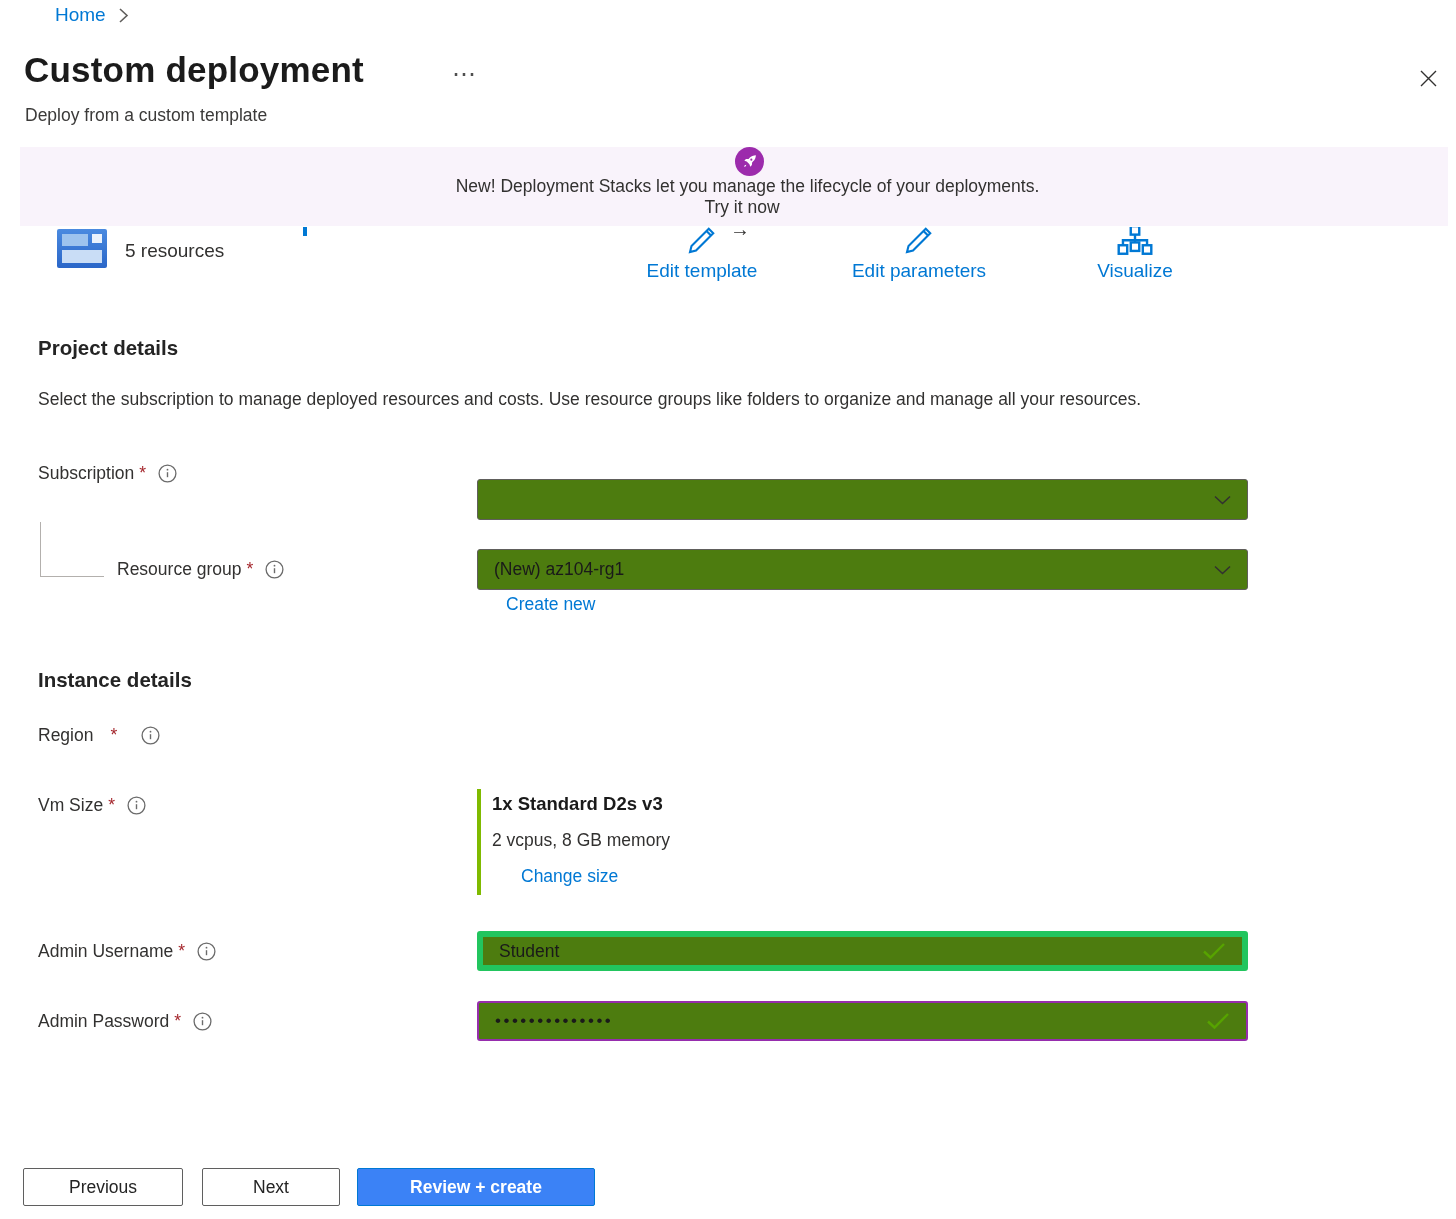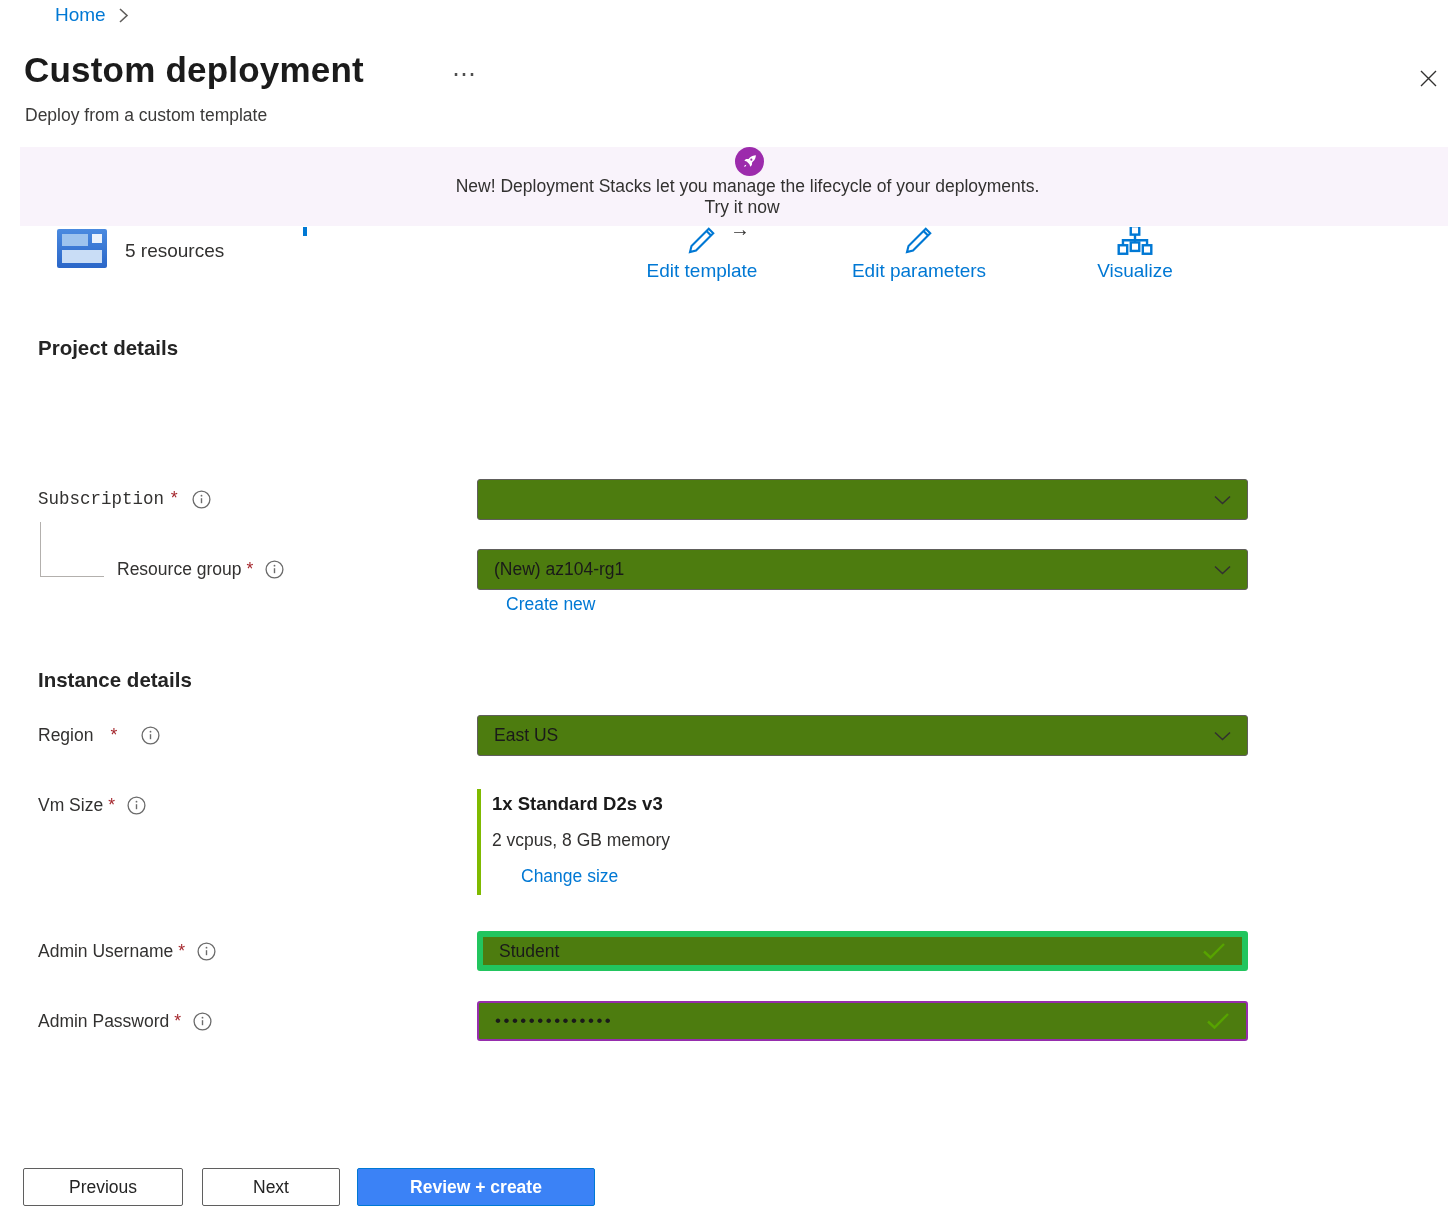--- a/index.html
+++ b/index.html
@@ -141,22 +141,23 @@
         <path d="M4.5 15v-3.5h17V15"></path>
         <rect x="1.5" y="15" width="6" height="6"></rect>
         <rect x="10" y="13" width="6" height="6"></rect>
         <rect x="18.5" y="15" width="6" height="6"></rect>
       </svg>
     </div>
     <div class="action-label">Visualize</div>
   </div>
 
   <div class="abs section-h" style="left:38px; top:336px;">Project details</div>
-
-  <div class="abs field-label" style="left:38px; top:489px;font-family:Liberation Mono, monospace;">
+  <div class="abs para">Select the subscription to manage deployed resources and costs. Use resource groups like folders to organize and manage all your resources.</div>
+
+  <div class="abs field-label" style="left:38px; top:463px;">
     <span>Subscription</span>
     <span class="req">*</span>
     <span class="info-icon">
       <svg width="19" height="19" viewBox="0 0 19 19" fill="none">
           <circle cx="9.5" cy="9.5" r="8.4" stroke="#6b6b6b" stroke-width="1.3"></circle>
           <path d="M9.5 8.2v5" stroke="#6b6b6b" stroke-width="1.4"></path>
           <circle cx="9.5" cy="5.7" r="0.9" fill="#6b6b6b"></circle>
         </svg>
     </span>
   </div>
@@ -195,28 +196,20 @@
   <div class="abs section-h" style="left:38px; top:668px;">Instance details</div>
 
   <div class="abs field-label" style="left:38px; top:725px;gap:12px;">
     <span>Region</span>
     <span class="req">*</span>
     <span class="info-icon">
       <svg width="19" height="19" viewBox="0 0 19 19" fill="none">
           <circle cx="9.5" cy="9.5" r="8.4" stroke="#6b6b6b" stroke-width="1.3"></circle>
           <path d="M9.5 8.2v5" stroke="#6b6b6b" stroke-width="1.4"></path>
           <circle cx="9.5" cy="5.7" r="0.9" fill="#6b6b6b"></circle>
-        </svg>
-    </span>
-  </div>
-  <div class="abs control dropdown" style="top:715px;">
-    <span>East US</span>
-    <span style="display:flex;">
-      <svg width="17" height="10" viewBox="0 0 17 10" fill="none" stroke="#323130" stroke-width="1.5">
-          <path d="M1 1.5l7.5 7L16 1.5"></path>
         </svg>
     </span>
   </div>
 
   <div class="abs field-label" style="left:38px; top:795px;">
     <span>Vm Size</span>
     <span class="req">*</span>
     <span class="info-icon">
       <svg width="19" height="19" viewBox="0 0 19 19" fill="none">
           <circle cx="9.5" cy="9.5" r="8.4" stroke="#6b6b6b" stroke-width="1.3"></circle>

